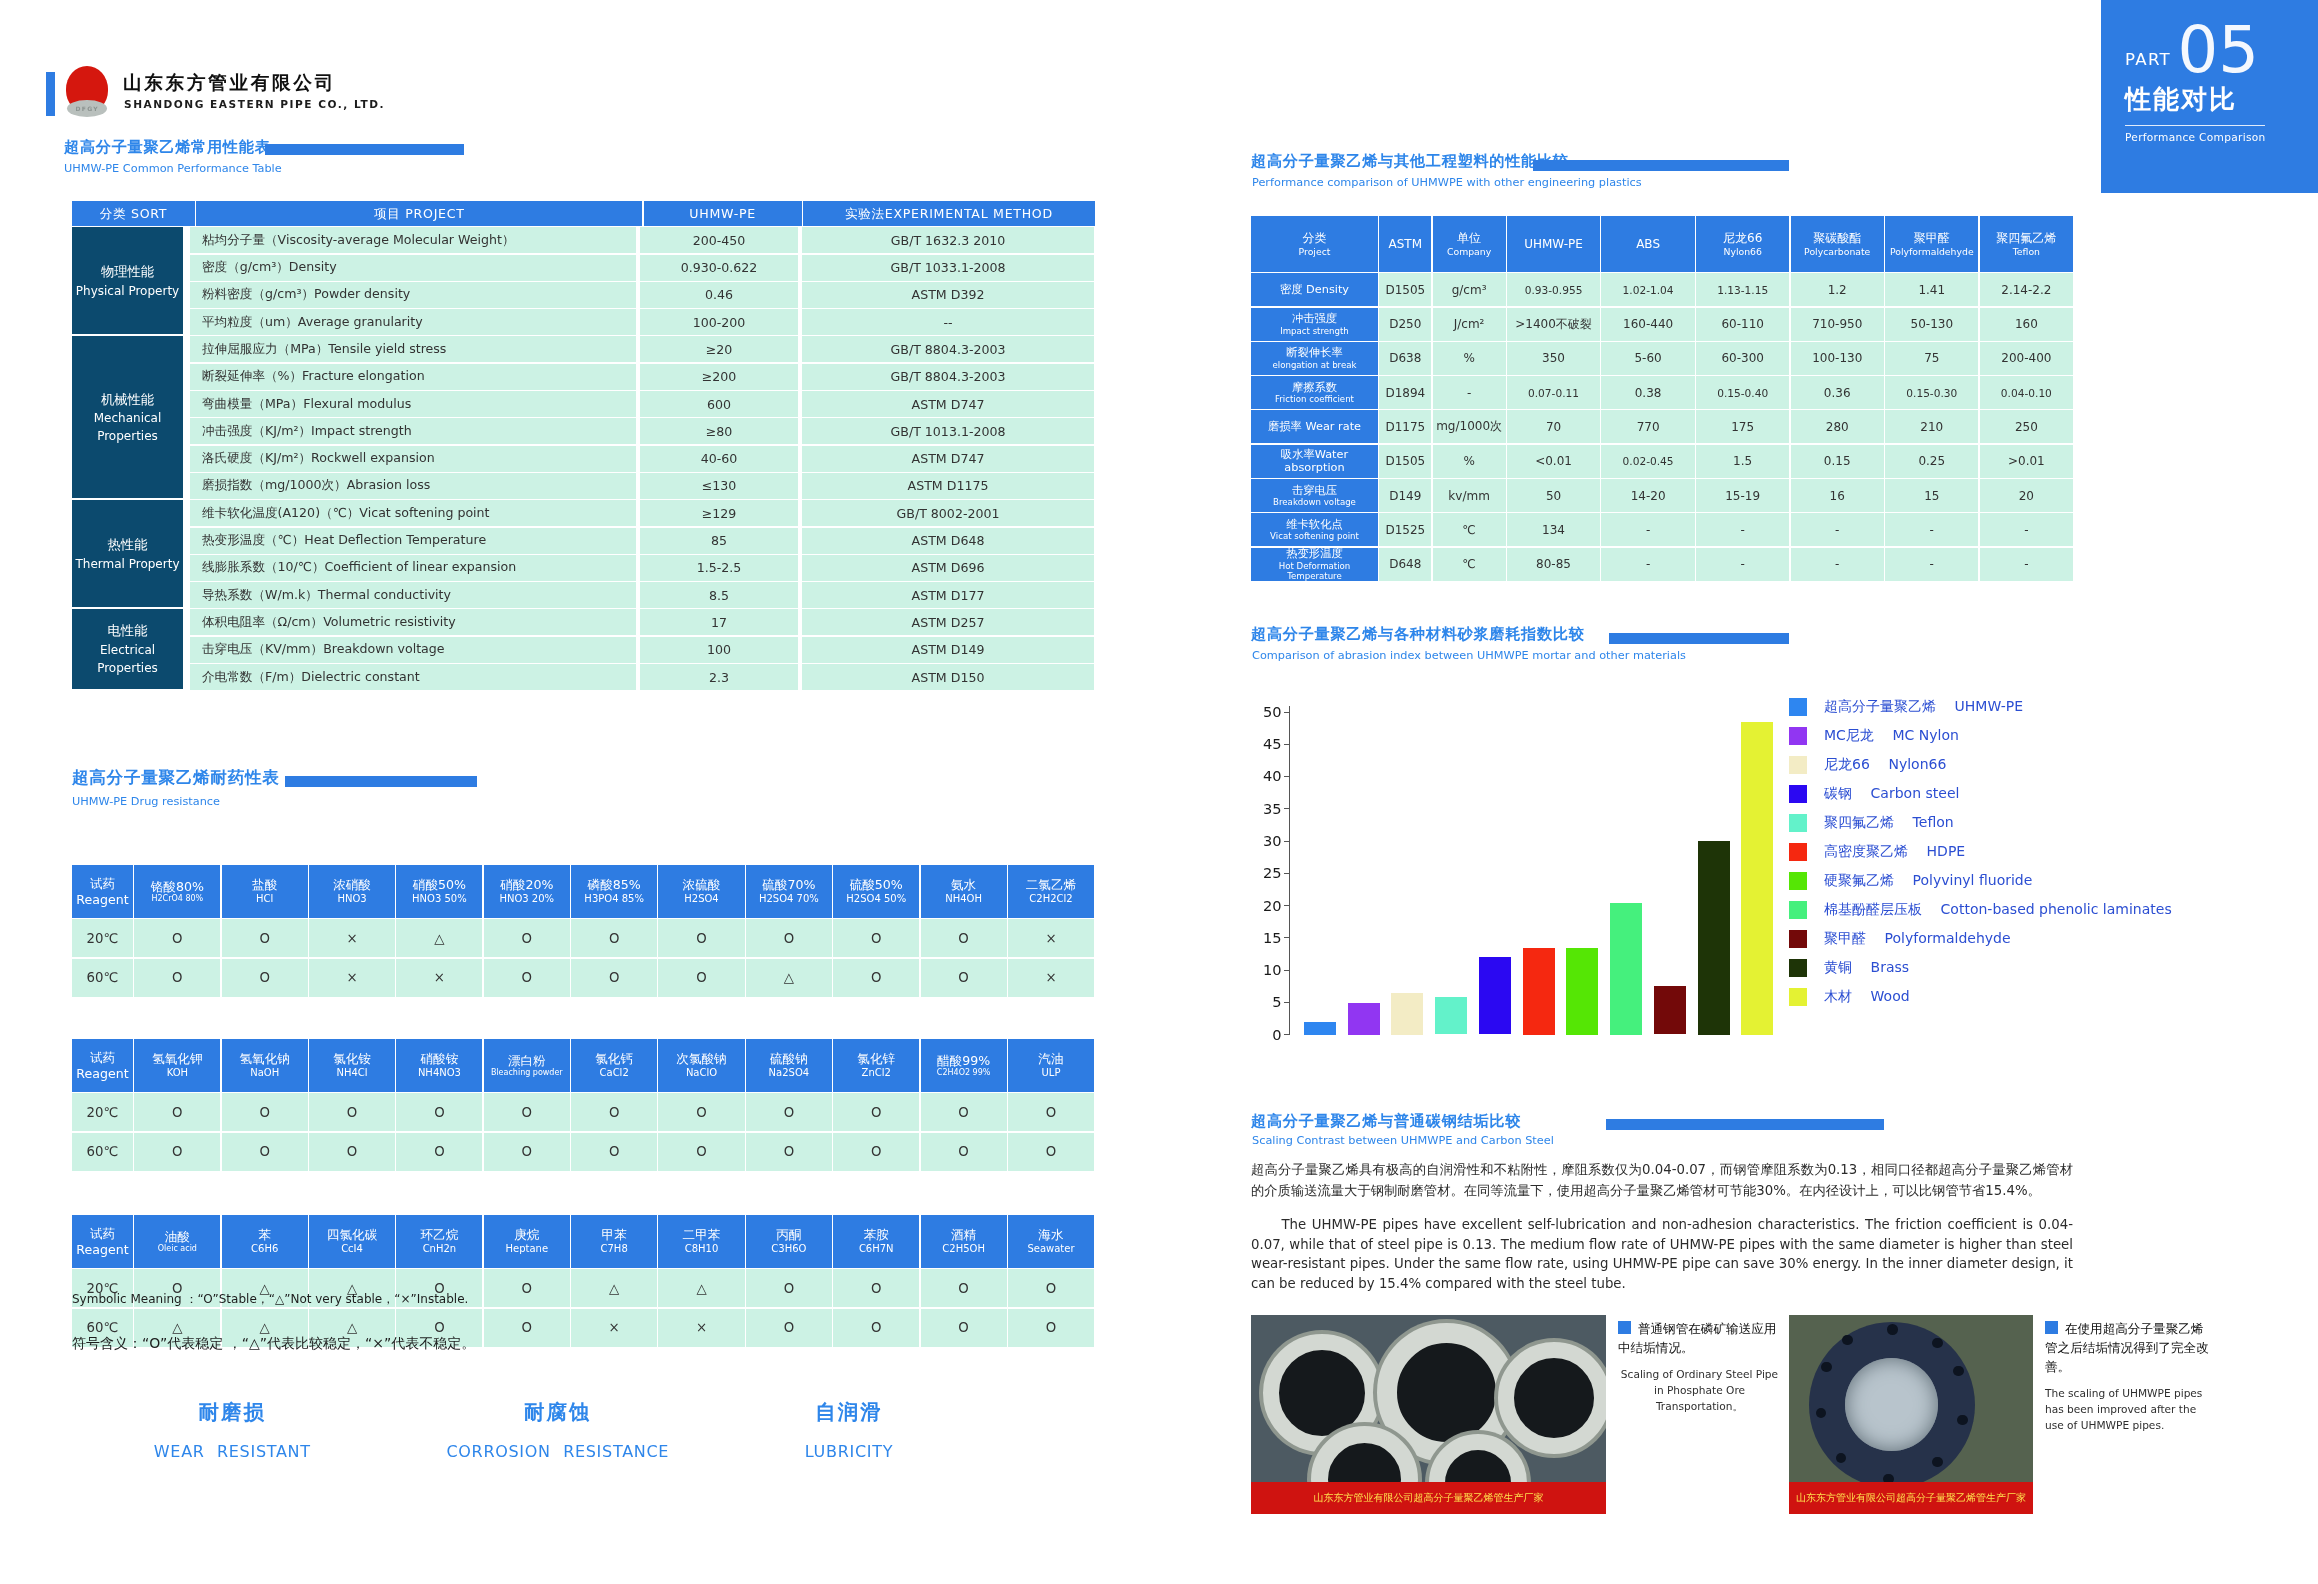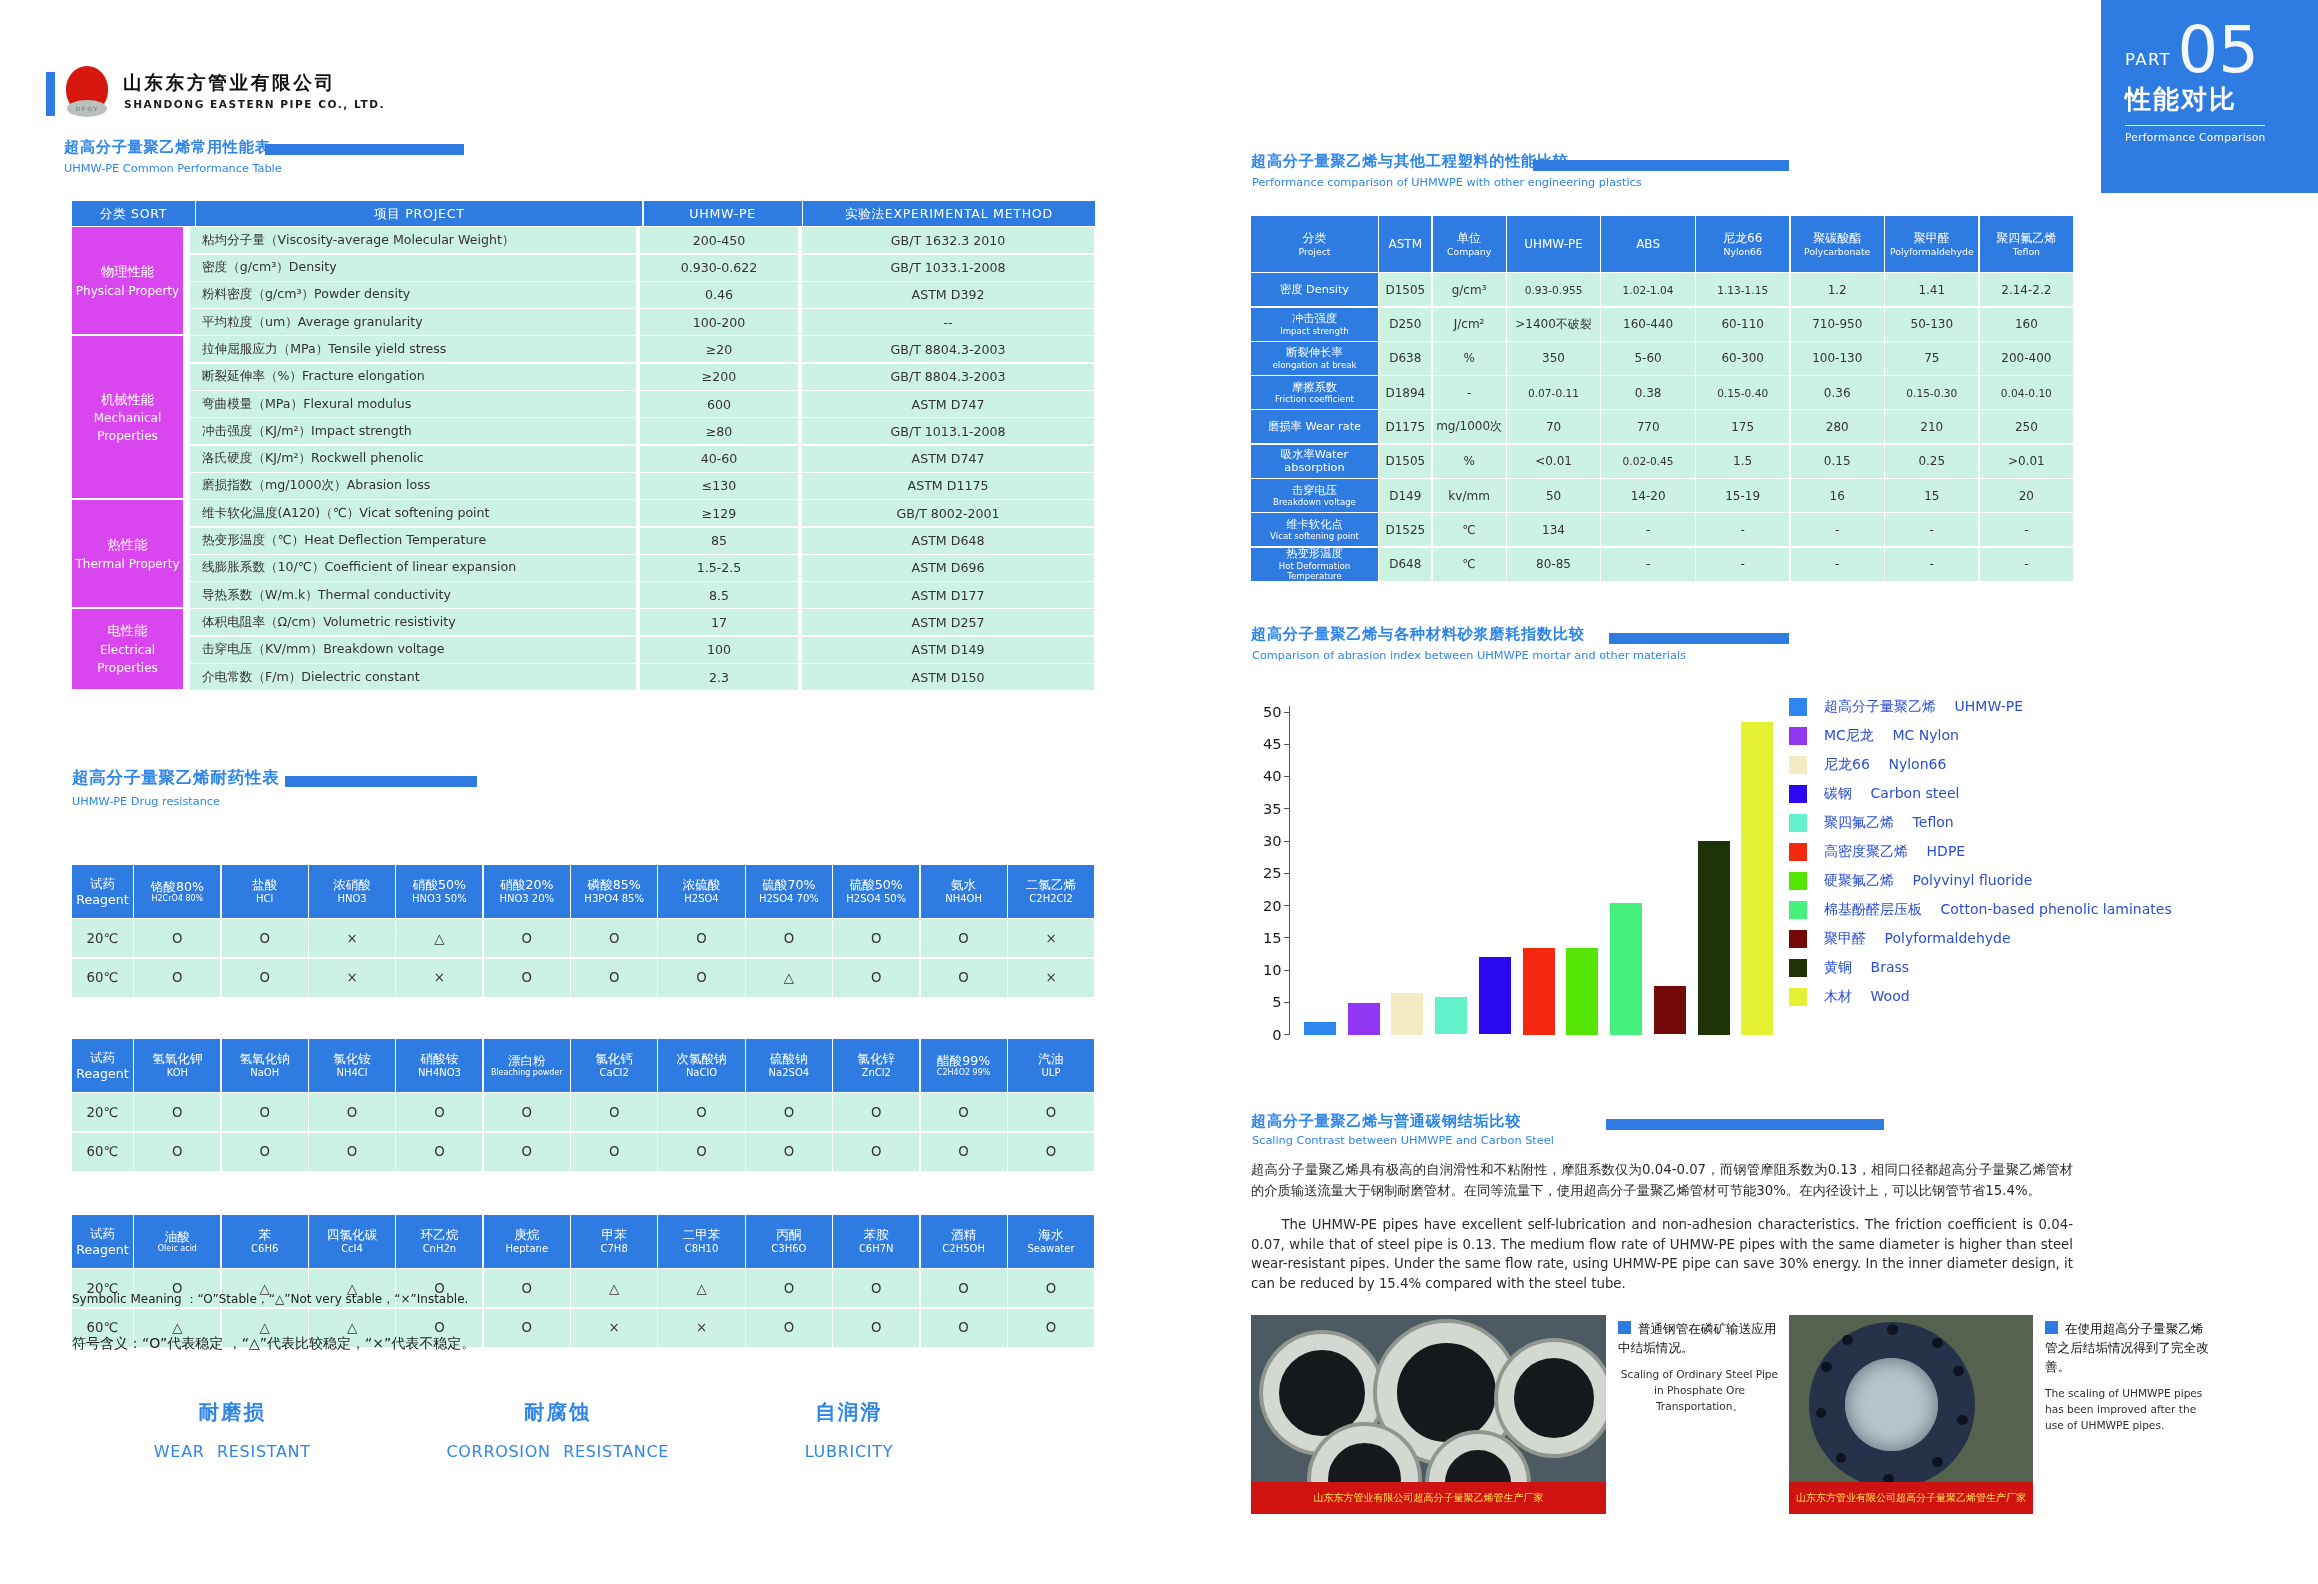--- a/index.html
+++ b/index.html
@@ -24,21 +24,21 @@
   
   .hcell{background:#2e7ce2;color:#fff;display:flex;flex-direction:column;align-items:center;justify-content:center;text-align:center;line-height:1.25;}
   .mcell{background:#ccf2e4;display:flex;align-items:center;justify-content:center;font-size:12.6px;color:#333;text-align:center;}
   .hcell .l1{font-size:12.6px;} .hcell .l2{font-size:10px;}
 
   
   #perf-table{left:72px;top:201px;width:1022px;}
   .pt-header{display:grid;grid-template-columns:123px 446px 158px 292px;gap:1.3px;height:25px;}
   .pt-header .hcell{font-size:12.6px;letter-spacing:0.7px;}
   .pt-group{display:flex;margin-top:1.3px;}
-  .pt-cat{width:123px;margin-right:7px;background:#d946ef;color:#fff;display:flex;flex-direction:column;
+  .pt-cat{width:123px;margin-right:7px;background:#0c4a6e;color:#fff;display:flex;flex-direction:column;
           align-items:center;justify-content:center;text-align:center;line-height:1.5;}
   .pt-cat .cn{font-size:13.3px;} .pt-cat .en{font-size:12px;}
   .pt-rows{flex:1;display:flex;flex-direction:column;}
   .pt-row{display:grid;grid-template-columns:446px 158px 292px;gap:4px;height:26px;margin-bottom:1.3px;}
   .pt-row:last-child{margin-bottom:0;}
   .pt-row .proj{justify-content:flex-start;padding-left:12px;text-align:left;}
 
   
   .drug-table{left:72px;width:1022px;display:grid;grid-template-columns:61px repeat(11,1fr);gap:1.3px;}
   .drug-table .hcell{height:53px;margin-top:28px;}
@@ -182,21 +182,21 @@
             <div class="mcell proj">弯曲模量（MPa）Flexural modulus</div>
             <div class="mcell">600</div>
             <div class="mcell">ASTM D747</div>
           </div>
           <div class="pt-row">
             <div class="mcell proj">冲击强度（KJ/m²）Impact strength</div>
             <div class="mcell">≥80</div>
             <div class="mcell">GB/T 1013.1-2008</div>
           </div>
           <div class="pt-row">
-            <div class="mcell proj">洛氏硬度（KJ/m²）Rockwell phenolic</div>
+            <div class="mcell proj">洛氏硬度（KJ/m²）Rockwell expansion</div>
             <div class="mcell">40-60</div>
             <div class="mcell">ASTM D747</div>
           </div>
           <div class="pt-row">
             <div class="mcell proj">磨损指数（mg/1000次）Abrasion loss</div>
             <div class="mcell">≤130</div>
             <div class="mcell">ASTM D1175</div>
           </div>
         </div>
       </div>

